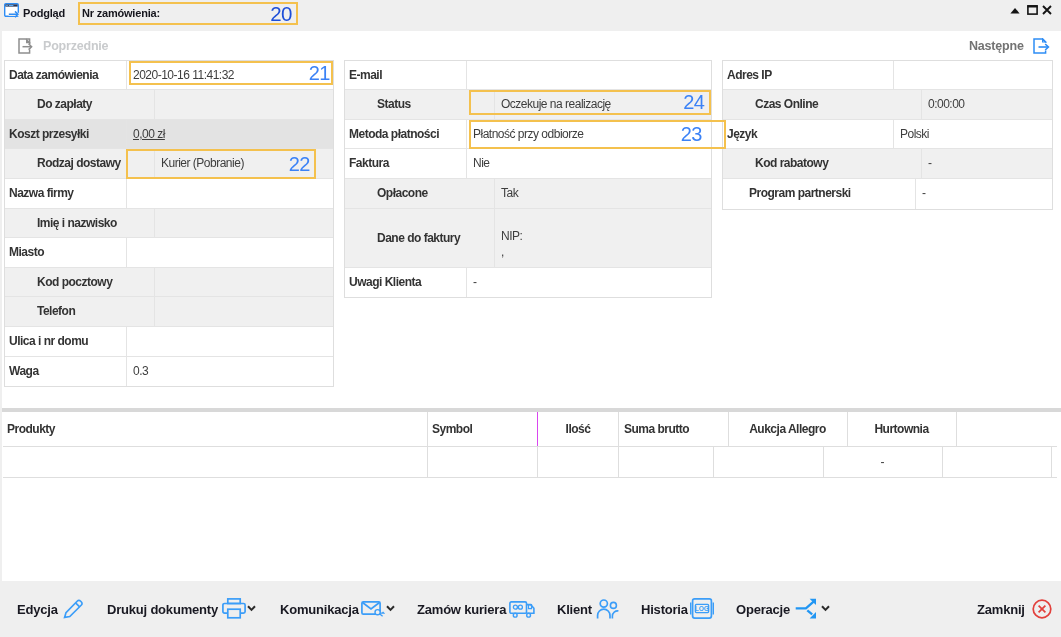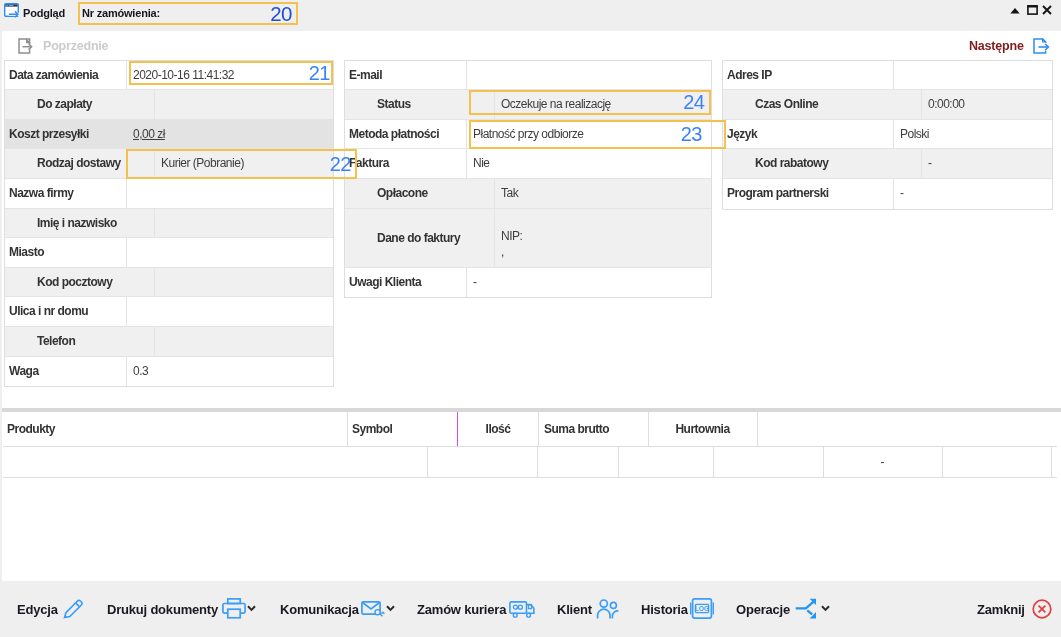--- a/index.html
+++ b/index.html
@@ -64,21 +64,21 @@
 
 <div class="abs" style="left:17px;top:38px;">
 <svg width="16" height="16" viewBox="0 0 16 16">
   <path d="M12.6 6.2 V1 H2 v14 h10.6 v-3.4" fill="none" stroke="#8f8f8f" stroke-width="1.5"></path>
   <path d="M9 1 l3.6 3.6 l-3 0 l0 -3" fill="none" stroke="#8f8f8f" stroke-width="1.2"></path>
   <line x1="5.5" y1="8.7" x2="14.2" y2="8.7" stroke="#8f8f8f" stroke-width="1.5"></line>
   <path d="M11.6 5.8 L14.6 8.7 L11.6 11.6" fill="none" stroke="#8f8f8f" stroke-width="1.5"></path>
 </svg>
 </div>
 <div class="abs toolbtn" style="left:43px;top:39px;color:#c9cbcd;">Poprzednie</div>
-<div class="abs toolbtn" style="left:969px;top:39px;color:#7f1d1d;">Następne</div>
+<div class="abs toolbtn" style="left:969px;top:39px;color:#737373;">Następne</div>
 <div class="abs" style="left:1033px;top:38px;">
 <svg width="17" height="16" viewBox="0 0 17 16">
   <path d="M12.6 4.8 V4 L9.6 1 H1 v14 h11.6 v-2.6" fill="none" stroke="#2e8df5" stroke-width="1.5"></path>
   <path d="M9.6 1 l3 3 l-3 0 z" fill="none" stroke="#2e8df5" stroke-width="1.2"></path>
   <line x1="5.5" y1="9" x2="15" y2="9" stroke="#2e8df5" stroke-width="1.6"></line>
   <path d="M12.2 6 L15.4 9 L12.2 12" fill="none" stroke="#2e8df5" stroke-width="1.6"></path>
 </svg>
 </div>
 
 <div class="abs tbl" style="left:4px;top:59.6px;width:330px;">
@@ -107,26 +107,26 @@
       <div class="val"></div>
     </div>
   <div class="row">
       <div class="lbl" style="width:122px;">Miasto</div>
       <div class="val"></div>
     </div>
   <div class="row g">
       <div class="lbl" style="width:122px;">Kod pocztowy</div>
       <div class="val"></div>
     </div>
+  <div class="row g">
+      <div class="lbl" style="width:122px;">Telefon</div>
+      <div class="val"></div>
+    </div>
   <div class="row">
       <div class="lbl" style="width:122px;">Ulica i nr domu</div>
-      <div class="val"></div>
-    </div>
-  <div class="row g">
-      <div class="lbl" style="width:122px;">Telefon</div>
       <div class="val"></div>
     </div>
   <div class="row">
       <div class="lbl" style="width:122px;">Waga</div>
       <div class="val">0.3</div>
     </div>
 </div>
 
 <div class="abs tbl" style="left:344px;top:59.6px;width:368px;">
   <div class="row">
@@ -170,37 +170,38 @@
     </div>
   <div class="row">
       <div class="lbl" style="width:171px;">Język</div>
       <div class="val">Polski</div>
     </div>
   <div class="row g">
       <div class="lbl" style="width:171px;">Kod rabatowy</div>
       <div class="val">-</div>
     </div>
   <div class="row">
-      <div class="lbl" style="width:171px;">Program partnerski</div>
+      <div class="lbl" style="width:171px;margin-left:22px;">Program partnerski</div>
       <div class="val">-</div>
     </div>
 </div>
 
 <div class="ybox" style="left:129px;top:61px;width:204px;height:24px;line-height:20px;padding-right:1px;"><span>21</span></div>
-<div class="ybox" style="left:126px;top:148.5px;width:231px;height:30px;line-height:26px;padding-right:4px;"><span>22</span></div>
+<div class="ybox" style="left:126px;top:148.5px;width:190px;height:30px;line-height:26px;padding-right:4px;"><span>22</span></div>
 <div class="ybox" style="left:469px;top:89.5px;width:241.5px;height:25.5px;line-height:21.5px;padding-right:4px;"><span>24</span></div>
 <div class="ybox" style="left:469px;top:120px;width:257px;height:29px;line-height:25px;padding-right:22px;"><span>23</span></div>
 
 <div class="abs" style="left:2px;top:407.5px;width:1059px;height:4.5px;background:#d8d8d8;"></div>
 <div class="abs" style="left:3px;top:412px;width:1054px;">
   <div style="display:flex;height:35px;border-bottom:1px solid #dedede;">
-    <div class="lbl" style="width:345px;line-height:34px;border-right:1px solid #dedede;">Produkty</div>
+    <div class="lbl" style="width:425px;line-height:34px;border-right:1px solid #dedede;">Produkty</div>
     <div class="lbl" style="width:110px;line-height:34px;padding-left:4px;border-right:1px solid #d946ef;">Symbol</div>
     <div class="lbl" style="width:81px;line-height:34px;padding:0;text-align:center;border-right:1px solid #dedede;">Ilość</div>
     <div class="lbl" style="width:109.5px;line-height:34px;padding-left:5px;border-right:1px solid #dedede;">Suma brutto</div>
+    <div class="lbl" style="width:119px;line-height:34px;padding:0;text-align:center;border-right:1px solid #dedede;">Aukcja Allegro</div>
     <div class="lbl" style="width:109px;line-height:34px;padding:0;text-align:center;border-right:1px solid #dedede;">Hurtownia</div>
     <div style="flex:1;"></div>
   </div>
   <div style="display:flex;height:30.5px;border-bottom:1px solid #dedede;">
     <div style="width:425px;border-right:1px solid #dedede;"></div>
     <div style="width:110px;border-right:1px solid #dedede;"></div>
     <div style="width:81px;border-right:1px solid #dedede;"></div>
     <div style="width:95px;border-right:1px solid #dedede;"></div>
     <div style="width:109.5px;border-right:1px solid #dedede;"></div>
     <div style="width:119px;border-right:1px solid #dedede;text-align:center;font-size:12px;color:#3d3d3d;line-height:30px;">-</div>

